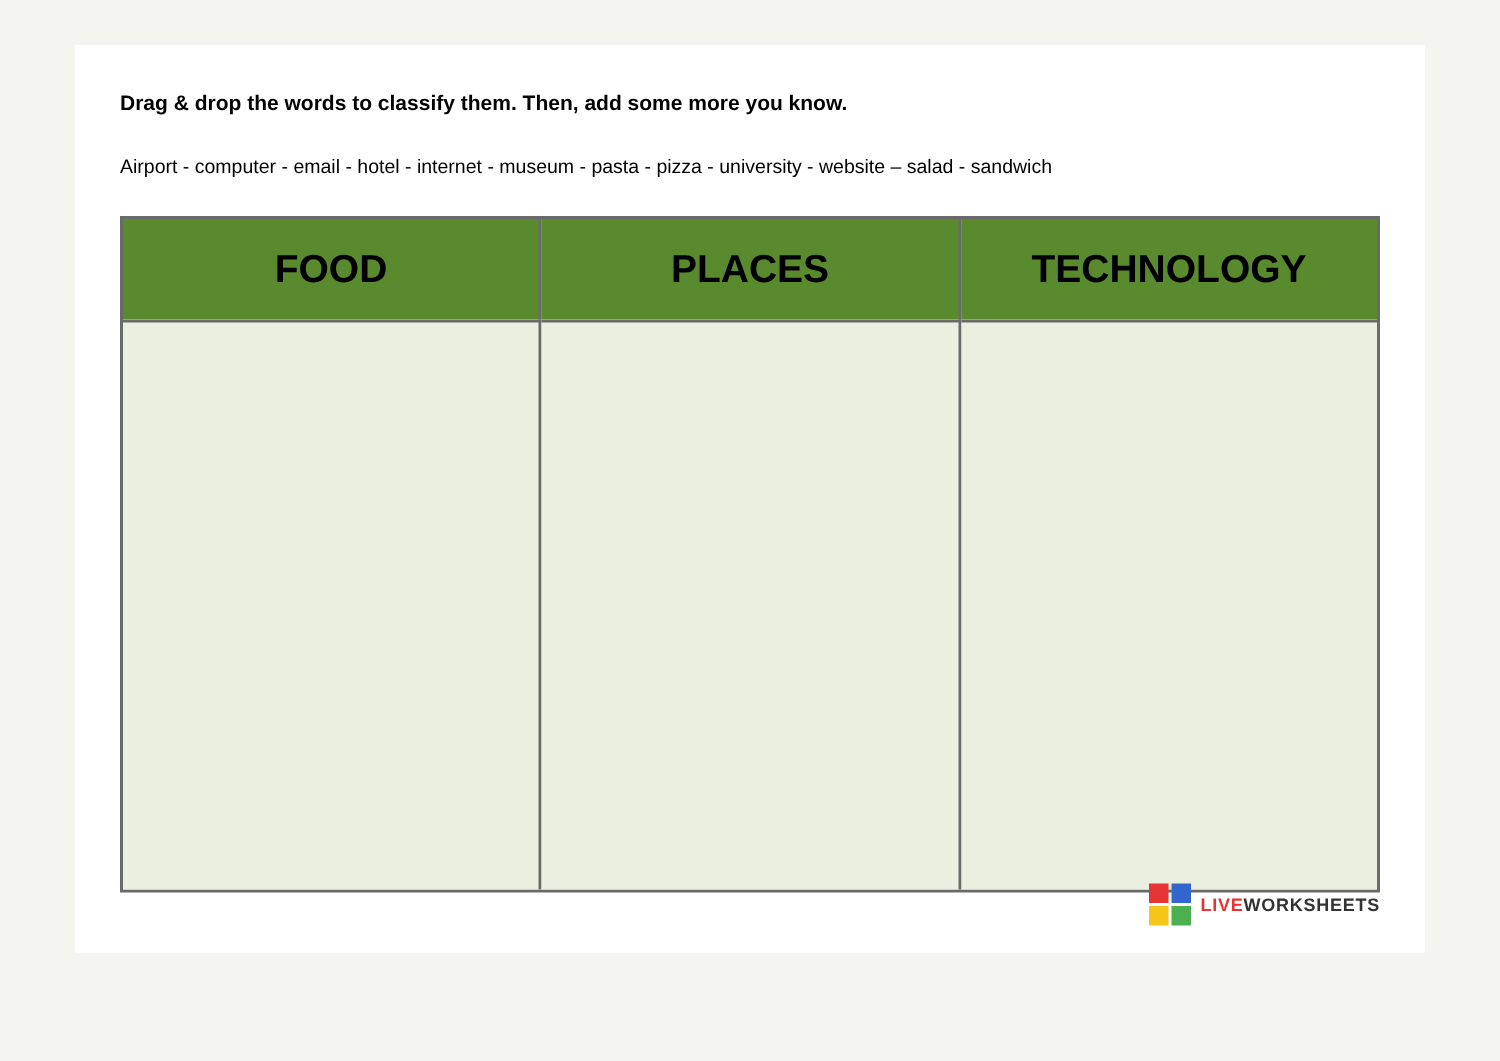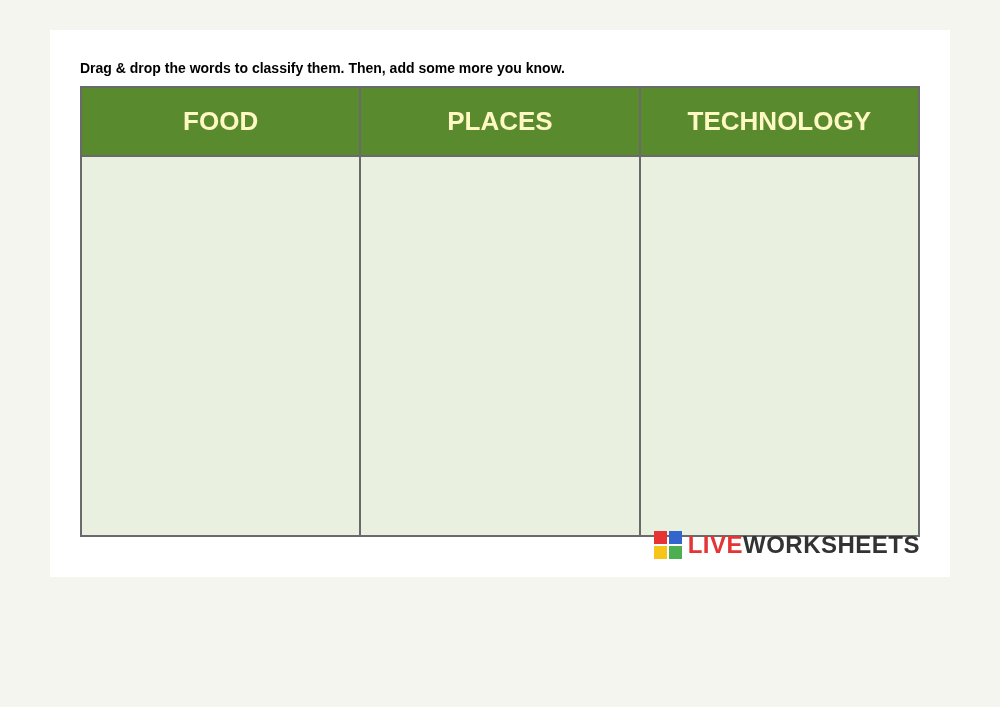--- a/index.html
+++ b/index.html
@@ -31,21 +31,21 @@
       width: 900px;
       background: #ffffff;
       padding: 30px 30px 40px 30px;
       position: relative;
     }
 
     .instruction {
       font-size: 14px;
       font-weight: bold;
       color: #000;
-      margin-bottom: 10px;
+      margin-bottom: 24px;
     }
 
     .word-list {
       font-size: 13px;
       color: #000;
       margin-bottom: 22px;
       line-height: 1.7;
     }
 
     .table-container {
@@ -54,21 +54,21 @@
     }
 
     .table-header {
       display: flex;
       width: 100%;
     }
 
     .header-cell {
       flex: 1;
       background-color: #5a8a2e;
-      color: #fef9c3;
+      color: #000000;
       font-size: 26px;
       font-weight: bold;
       text-align: center;
       padding: 18px 10px;
       border-right: 2px solid #6a6a6a;
     }
 
     .header-cell:last-child {
       border-right: none;
     }
@@ -108,38 +108,39 @@
       height: 28px;
       gap: 2px;
     }
 
     .sq-red { background: #e63333; }
     .sq-blue { background: #3366cc; }
     .sq-yellow { background: #f5c518; }
     .sq-green { background: #4caf50; }
 
     .logo-text {
-      font-size: 24px;
+      font-size: 12px;
       font-weight: bold;
       color: #333;
       letter-spacing: 0.5px;
     }
 
     .logo-live {
       color: #e63333;
     }
   </style>
 </head>
 <body>
 
 <div class="page-container">
   <div class="content-area">
 
     <div class="instruction">Drag &amp; drop the words to classify them. Then, add some more you know.</div>
 
+    <div class="word-list">Airport  -  computer  - email  - hotel  -  internet  - museum  -  pasta  -  pizza  -   university  -  website – salad  - sandwich</div>
 
     <div class="table-container">
       <div class="table-header">
         <div class="header-cell">FOOD</div>
         <div class="header-cell">PLACES</div>
         <div class="header-cell">TECHNOLOGY</div>
       </div>
       <div class="table-body">
         <div class="body-cell"></div>
         <div class="body-cell"></div>

